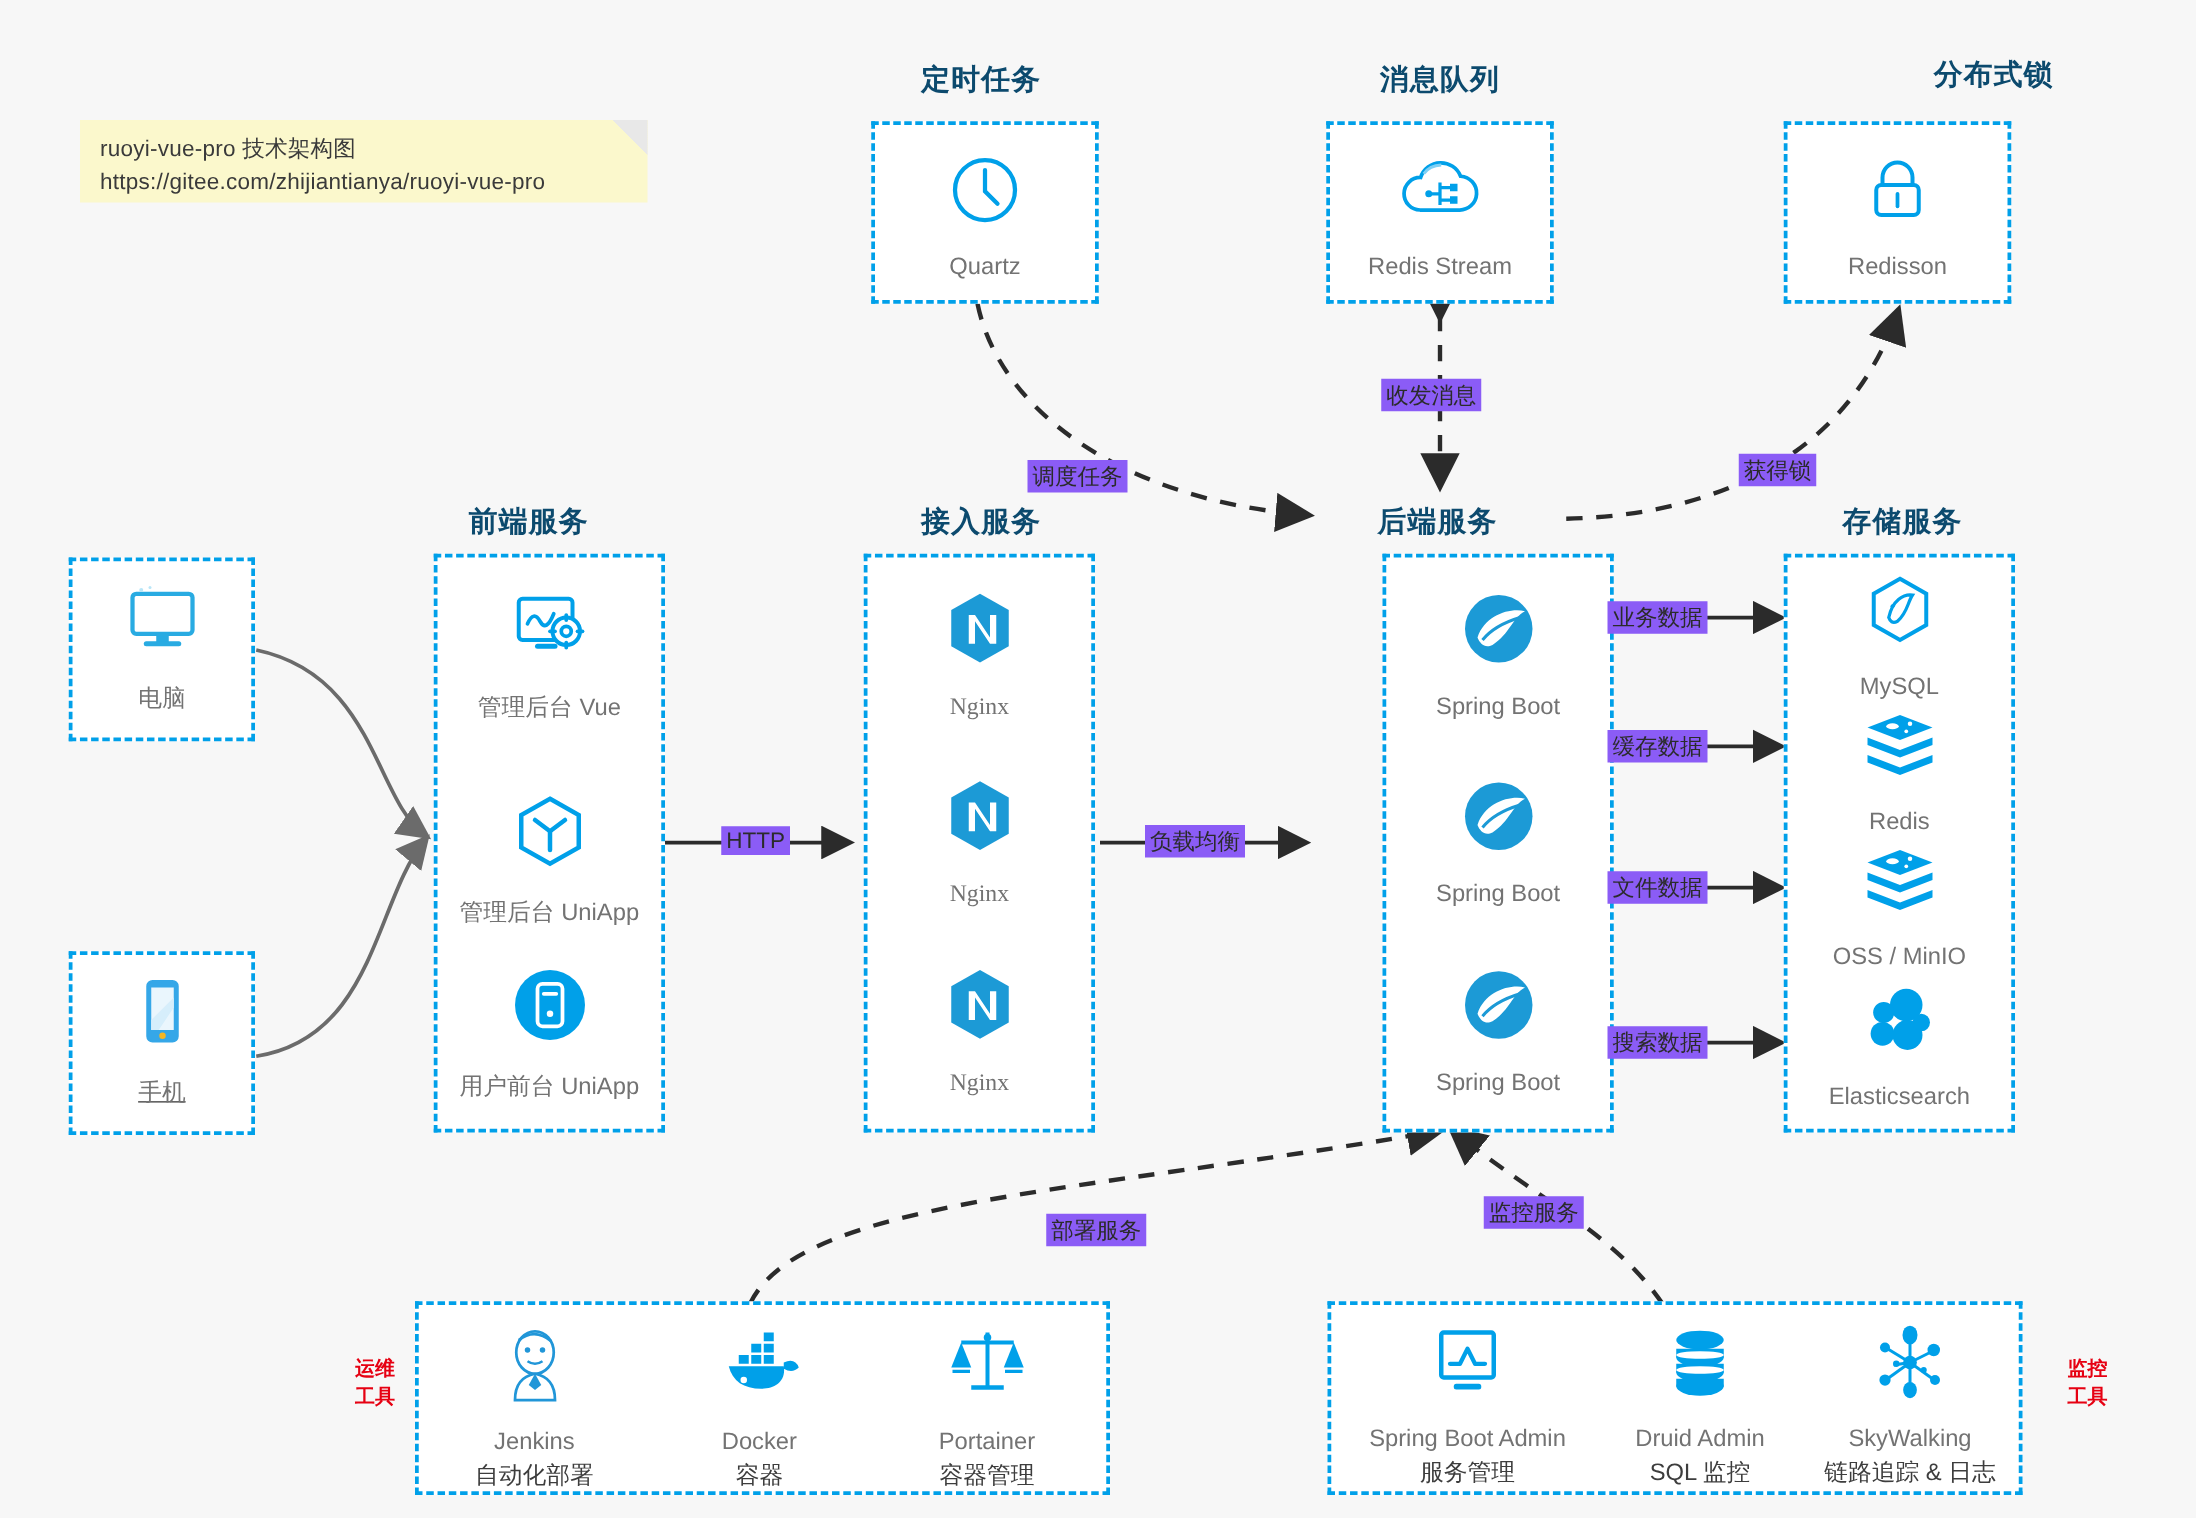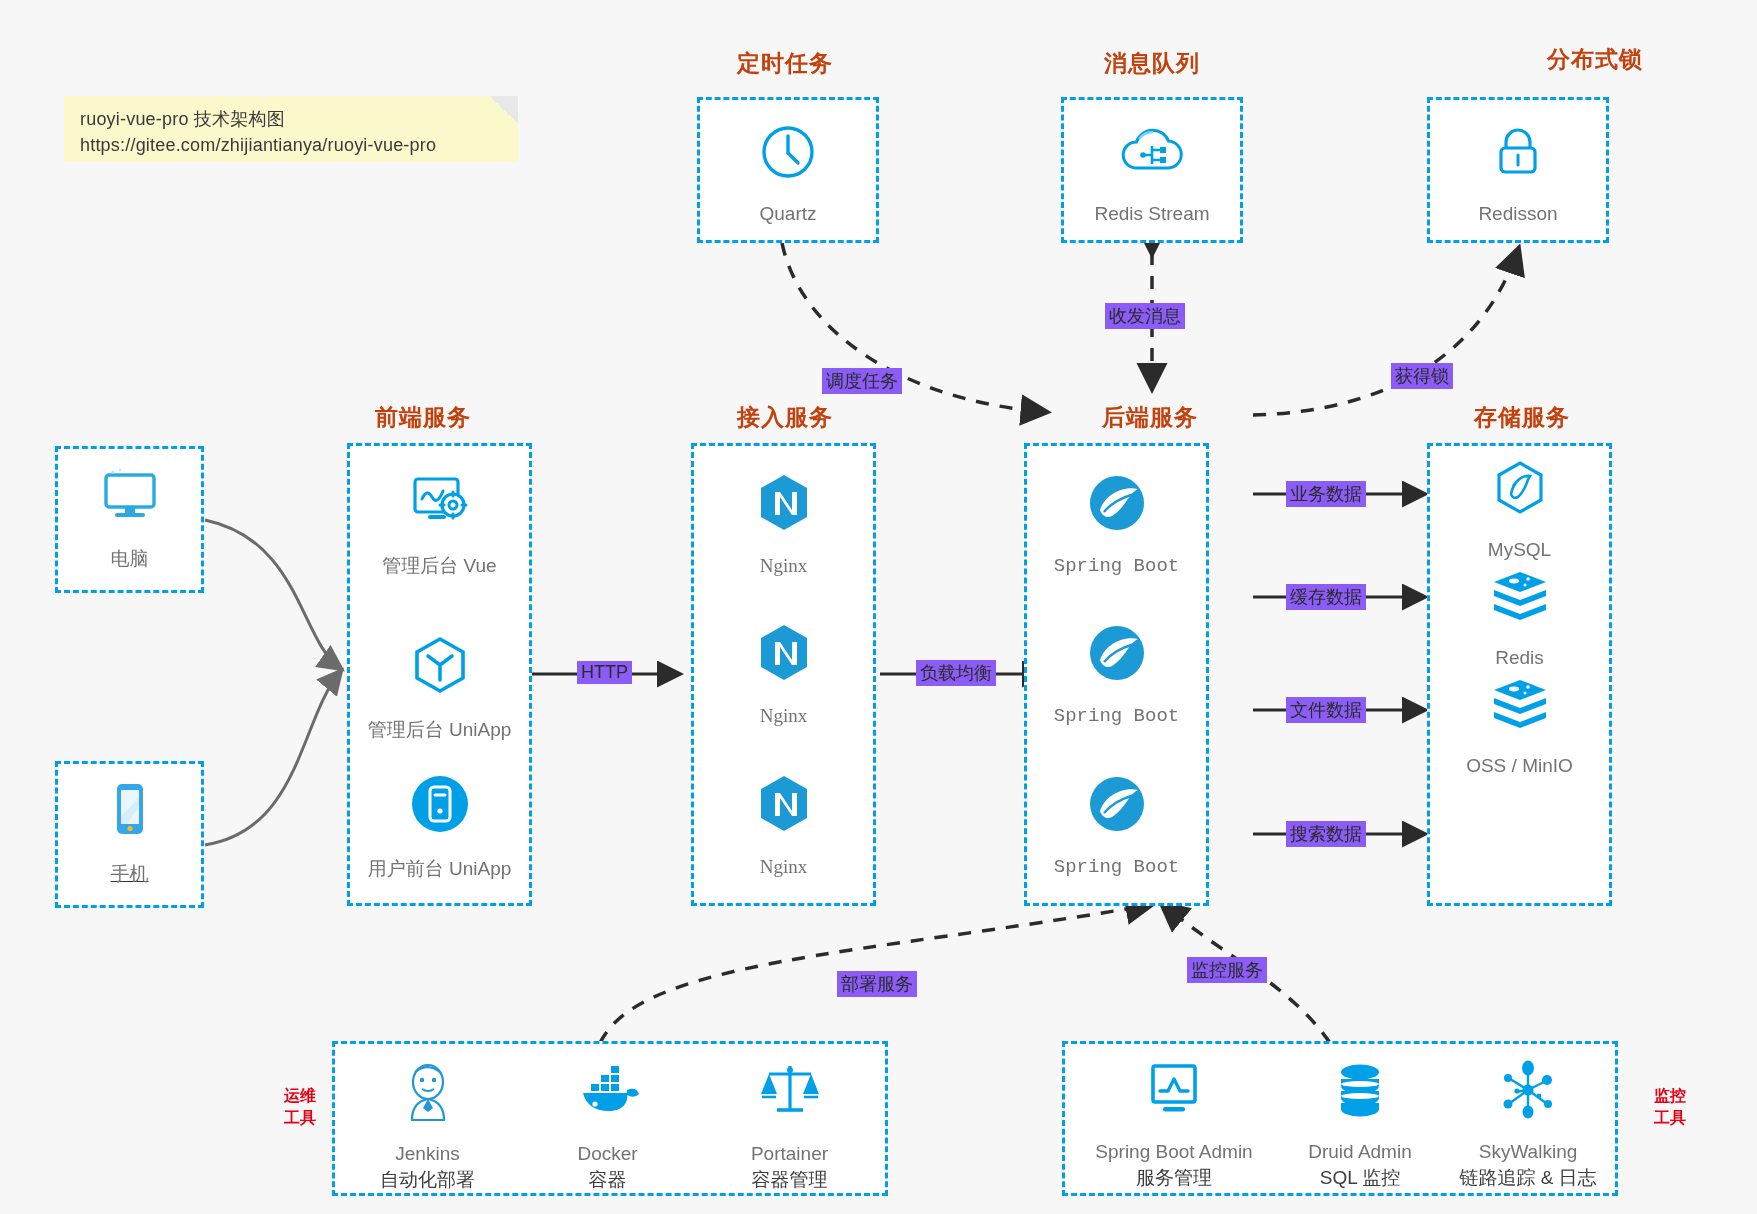--- a/index.html
+++ b/index.html
@@ -24,21 +24,21 @@
     color:#3a3a3a;
     letter-spacing:0.2px;
   }
   .note .fold{
     position:absolute;right:0;top:0;width:28px;height:28px;
     background:linear-gradient(225deg,#e8e8e8 0 50%,transparent 50% 100%);
   }
 
   
   .gtitle{
-    color:#c2410c;
+    color:#0c4a6e;
     font-weight:bold;
     font-size:23px;
     text-align:center;
     white-space:nowrap;
     letter-spacing:1px;
   }
   .gtitle-side{
     color:#e60012;
     font-weight:bold;
     font-size:16px;
@@ -277,21 +277,21 @@
         <svg width="56" height="62" viewBox="0 0 56 62">
           <path d="M28,3 L51,16 L51,45 L28,58 L5,45 L5,16 z" fill="#1c9ad6"></path>
           <path d="M19,43 L19,20 L24,20 L36,38 L36,20 L41,20 L41,43 L36,43 L24,25 L24,43 z" fill="#fff"></path>
         </svg>
       </span>
       <span class="lbl">Nginx</span>
     </div>
   </div>
 
   <div class="abs gtitle" style="left:1040px;top:402px;width:220px;">后端服务</div>
-  <div class="abs dbox" style="left:1024px;top:443px;width:185px;height:463px;font-family:Liberation Mono, monospace;">
+  <div class="abs dbox" style="left:1106px;top:443px;width:185px;height:463px;">
     <div class="node" style="top:26px;">
       <span class="ico">
         <svg width="62" height="62" viewBox="0 0 62 62">
           <circle cx="31" cy="31" r="27" fill="#1c9ad6"></circle>
           <path d="M14,38 C20,20 40,14 52,17 C42,22 40,35 26,44 C20,47 16,43 14,38 z" fill="#fff"></path>
           <path d="M18,40 C26,30 38,25 48,22" fill="none" stroke="#1c9ad6" stroke-width="2.4"></path>
         </svg>
       </span>
       <span class="lbl">Spring Boot</span>
     </div>
@@ -347,20 +347,32 @@
         <svg width="64" height="58" viewBox="0 0 64 58">
           <path d="M32,4 L58,14 L32,24 L6,14 z" fill="#00A0E9"></path>
           <path d="M6,22 L32,32 L58,22 L58,28 L32,38 L6,28 z" fill="#00A0E9"></path>
           <path d="M6,36 L32,46 L58,36 L58,42 L32,52 L6,42 z" fill="#00A0E9"></path>
           <ellipse cx="26" cy="13" rx="5" ry="2.4" fill="#fff"></ellipse>
           <circle cx="40" cy="11" r="1.8" fill="#fff"></circle>
           <circle cx="37" cy="17" r="1.5" fill="#fff"></circle>
         </svg>
       </span>
       <span class="lbl">OSS / MinIO</span>
+    </div>
+    <div class="node" style="top:342px;">
+      <span class="ico">
+        <svg width="62" height="58" viewBox="0 0 62 58">
+          <circle cx="36" cy="16" r="13" fill="#00A0E9"></circle>
+          <circle cx="18" cy="22" r="8.5" fill="#00A0E9"></circle>
+          <circle cx="17" cy="39" r="9.5" fill="#00A0E9"></circle>
+          <circle cx="37" cy="40" r="12" fill="#00A0E9"></circle>
+          <circle cx="48" cy="30" r="7" fill="#00A0E9"></circle>
+        </svg>
+      </span>
+      <span class="lbl">Elasticsearch</span>
     </div>
   </div>
 
   <div class="abs gtitle-side" style="left:258px;top:1085px;width:84px;">
     <div>运维</div>
     <div>工具</div>
   </div>
   <div class="abs dbox" style="left:332px;top:1041px;width:556px;height:155px;">
     <div class="node" style="top:16px;left:10px;width:165px;">
       <span class="ico">

